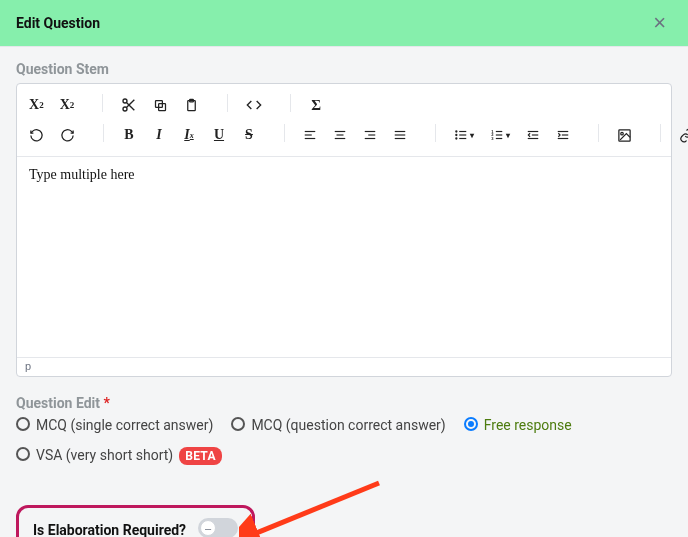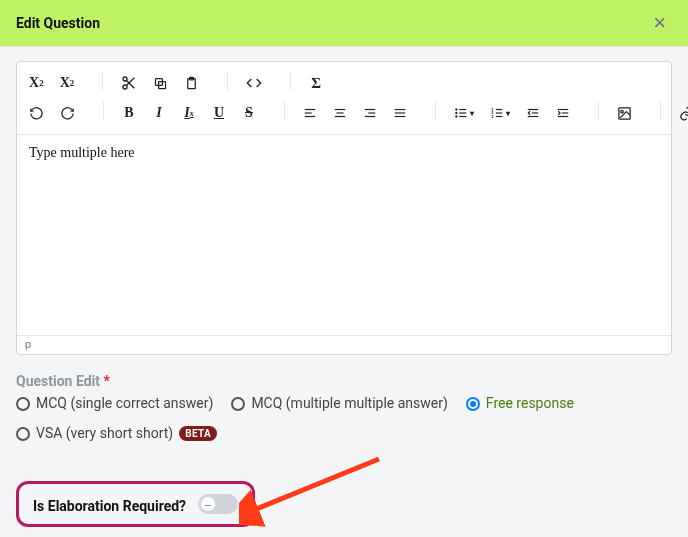--- a/index.html
+++ b/index.html
@@ -8,21 +8,21 @@
     font-family: -apple-system, BlinkMacSystemFont, "Segoe UI", Roboto, sans-serif;
     background: #f4f5f6;
     width: 688px;
     height: 537px;
     overflow: hidden;
   }
   .modal-header {
     display: flex;
     justify-content: space-between;
     align-items: center;
-    background: #bef264;
+    background: #86efac;
     padding: 10px 16px;
     border-bottom: 1px solid #e5e7eb;
   }
   .modal-title {
     font-weight: 700;
     font-size: 14px;
     color: #111;
   }
   .close-btn {
     background: none;
@@ -106,21 +106,21 @@
   }
   .radio-row {
     display: flex;
     flex-wrap: wrap;
     gap: 14px 18px;
     align-items: center;
     margin-top: 6px;
   }
   .radio-opt {
     display: inline-flex;
-    align-items: flex-end;
+    align-items: flex-start;
     gap: 6px;
     font-size: 14px;
     color: #444;
     cursor: pointer;
   }
   .radio-opt.selected { color: #4d7c0f; }
   .radio-circle {
     width: 14px;
     height: 14px;
     border: 2px solid #555;
@@ -132,23 +132,23 @@
   }
   .radio-opt.selected .radio-circle { border-color: #0a7cff; }
   .radio-opt.selected .radio-circle::after {
     content: "";
     width: 6px;
     height: 6px;
     background: #0a7cff;
     border-radius: 50%;
   }
   .beta-badge {
-    background: #7f1d1d;
+    background: #ef4444;
     color: #fff;
-    font-size: 10px;
+    font-size: 12px;
     font-weight: 700;
     padding: 2px 6px;
     border-radius: 8px;
     letter-spacing: 0.3px;
   }
   
   .elab-wrap {
     position: relative;
     margin-top: 40px;
     display: inline-flex;
@@ -200,20 +200,21 @@
 
 <div class="modal-header">
   <div class="modal-title">Edit Question</div>
   <button class="close-btn">
     <span>×</span>
   </button>
 </div>
 
 <div class="content">
 
+  <div class="section-label">Question Stem</div>
   <div class="editor-box">
     <div class="toolbar">
 
       <div class="toolbar-row">
         <div class="tb-group">
           <button class="tb-btn" style="font-family:serif;">X<sub style="font-size:9px;">2</sub></button>
           <button class="tb-btn" style="font-family:serif;">X<sup style="font-size:9px;">2</sup></button>
         </div>
         <span class="sep"></span>
         <div class="tb-group">
@@ -380,21 +381,21 @@
       <span>Question Edit</span>
       <span class="req">*</span>
     </div>
     <div class="radio-row">
       <label class="radio-opt">
         <span class="radio-circle"></span>
         <span>MCQ (single correct answer)</span>
       </label>
       <label class="radio-opt">
         <span class="radio-circle"></span>
-        <span>MCQ (multiple multiple answer)</span>
+        <span>MCQ (question correct answer)</span>
       </label>
       <label class="radio-opt selected">
         <span class="radio-circle"></span>
         <span>Free response</span>
       </label>
       <label class="radio-opt" style="flex-basis:100%;">
         <span class="radio-circle"></span>
         <span>VSA (very short short)</span>
         <span class="beta-badge">BETA</span>
       </label>

